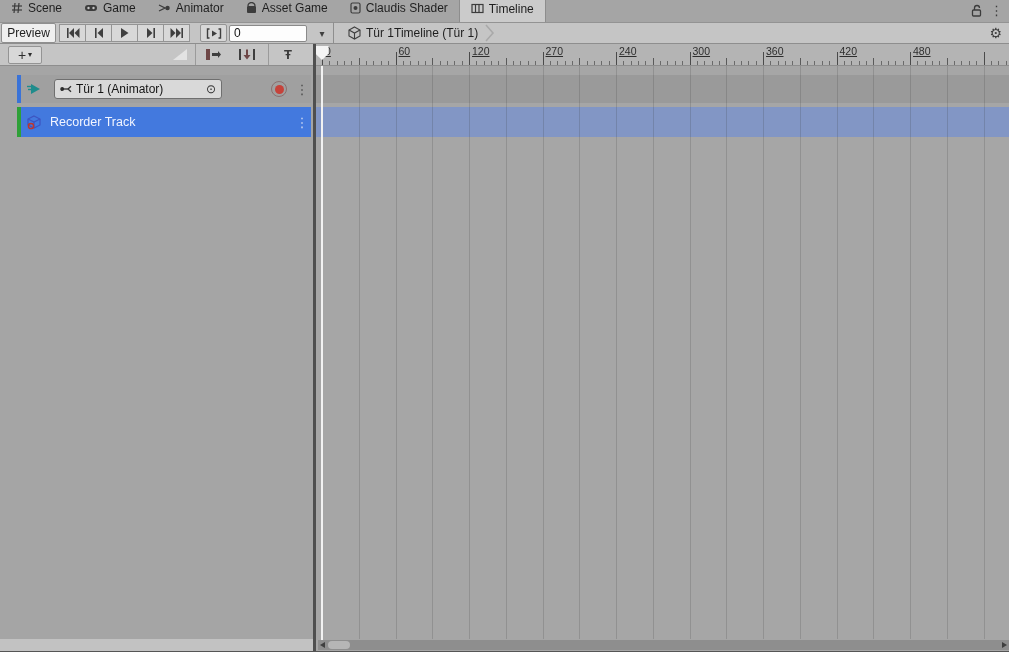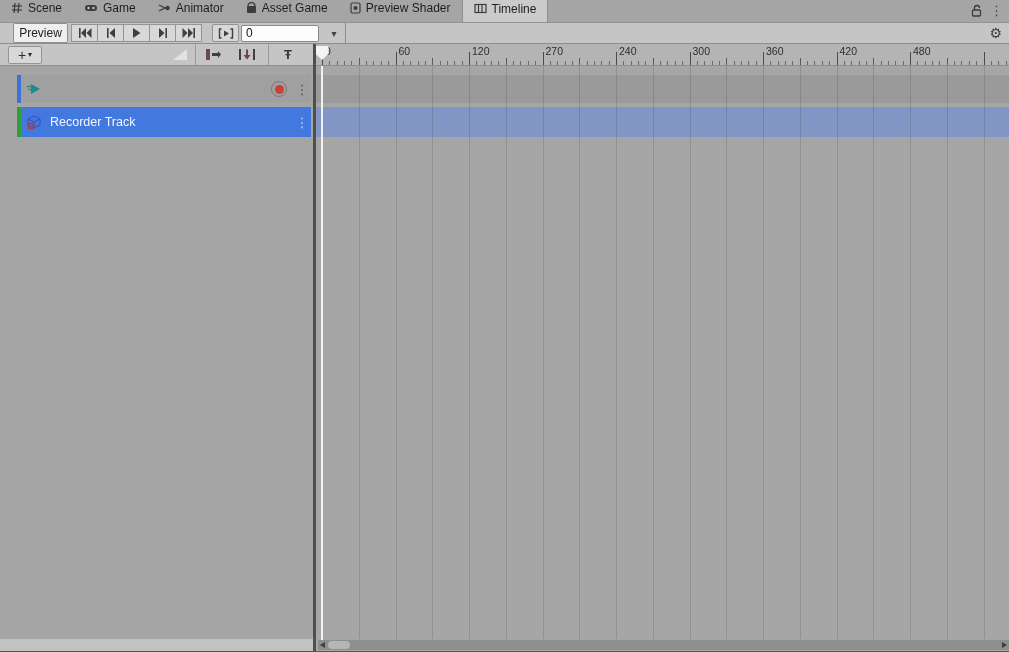--- a/index.html
+++ b/index.html
@@ -8,21 +8,21 @@
   #app { position:relative; width:1009px; height:652px; background:#A5A5A5; border-bottom:1px solid #555; }
 
   
   .tabbar { position:absolute; left:0; top:0; right:0; height:22px; background:#A5A5A5; display:flex; align-items:flex-end; }
   .tab { height:29px; display:flex; align-items:center; gap:5px; padding:0 11px; color:#1e1e1e; white-space:nowrap; }
   .tab .ticon { display:flex; align-items:center; }
   .tab.active { background:#CBCBCB; border-top:2px solid #4A82E0; border-left:1px solid #8d8d8d; border-right:1px solid #8d8d8d; border-radius:2px 2px 0 0; }
   .winctl { margin-left:auto; display:flex; align-items:center; gap:8px; padding:0 6px 4px 0; }
 
   
-  .toolbar { position:absolute; left:0; top:22px; right:0; height:22px; background:#C5C5C5; border-top:1px solid #939393; border-bottom:1px solid #8E8E8E; display:flex; align-items:center;padding-left:12px; }
+  .toolbar { position:absolute; left:0; top:22px; right:0; height:22px; background:#C5C5C5; border-top:1px solid #939393; border-bottom:1px solid #8E8E8E; display:flex; align-items:center; }
   .btn { height:18px; background:#D8D8D8; border:1px solid #949494; display:flex; align-items:center; justify-content:center; border-radius:2px; }
   .preview-btn { width:55px; height:20px; background:#EFEFEF; border:1px solid #8f8f8f; border-radius:2px; display:flex; align-items:center; justify-content:center; margin-left:1px; }
   .transport { display:flex; margin-left:4px; }
   .transport .btn { width:27px; margin-left:-1px; border-radius:0; }
   .playrange { width:27px; margin-left:10px; }
   .frame-field { width:78px; height:17px; margin-left:2px; background:#FDFDFD; border:1px solid #8A8A8A; border-radius:2px; display:flex; align-items:center; padding-left:4px; color:#111; }
   .tb-divider { width:1px; height:22px; background:#8E8E8E; margin-left:8px; }
   .dd-arrow { margin-left:6px; color:#3f3f3f; font-size:10px; width:18px; text-align:center; }
   .breadcrumb { display:flex; align-items:center; gap:5px; margin-left:14px; color:#1e1e1e; }
   .crumb-chev { margin-left:2px; }
@@ -37,21 +37,21 @@
   .curves-tri { margin-left:131px; width:0; height:0; border-left:14px solid transparent; border-bottom:11px solid #E3E3E3; }
   .tt-div { width:1px; height:21px; background:#9b9b9b; }
   .tt-icon { width:30px; display:flex; align-items:center; justify-content:center; }
   .pin { font-size:13px; font-weight:bold; color:#3a3a3a; }
 
   .ruler { position:absolute; left:316px; top:0; right:0; height:21px; background:#B4B4B4; overflow:hidden; }
   .tick { position:absolute; bottom:0; width:1px; background:#4a4a4a; }
   .tick.minor { height:4px; background:#6a6a6a; }
   .tick.medium { height:7px; background:#5a5a5a; }
   .tick.major { height:13px; }
-  .tick-label { position:absolute; top:1px; font-size:10.5px; color:#2e2e2e; }
+  .tick-label { position:absolute; top:1px; font-size:10.5px; color:#2e2e2e;text-decoration:underline; }
 
   
   .main { position:absolute; left:0; top:66px; right:0; bottom:0; }
   .left-panel { position:absolute; left:0; top:0; bottom:0; width:313px; background:#A5A5A5; }
   .panel-bottom-strip { position:absolute; left:0; bottom:0; width:313px; height:12px; background:#C2C2C2; }
   .separator { position:absolute; left:313px; top:44px; bottom:0; width:3px; background:#4F4F4F; z-index:6; }
 
   .track-header { position:absolute; left:17px; right:2px; display:flex; align-items:center; }
   .track-header.row1 { top:9px; height:28px; background:#A0A0A0; }
   .track-header.row2 { top:41px; height:30px; }
@@ -130,21 +130,21 @@
       </span>
       <span>Asset Game</span>
     </div>
     <div class="tab">
       <span class="ticon">
         <svg width="11" height="12" viewBox="0 0 11 12">
             <rect x="1" y="1" width="9" height="10" rx="1.5" fill="none" stroke="#3c3c3c" stroke-width="1.2"></rect>
             <circle cx="5.5" cy="6" r="2" fill="#3c3c3c"></circle>
           </svg>
       </span>
-      <span>Preview Shader</span>
+      <span>Claudis Shader</span>
     </div>
     <div class="tab active">
       <span class="ticon">
         <svg width="13" height="11" viewBox="0 0 13 11">
             <rect x="1" y="1.5" width="11" height="8" fill="none" stroke="#3c3c3c" stroke-width="1.2"></rect>
             <line x1="4.5" y1="1.5" x2="4.5" y2="9.5" stroke="#3c3c3c" stroke-width="1.2"></line>
             <line x1="8" y1="1.5" x2="8" y2="9.5" stroke="#3c3c3c" stroke-width="1.2"></line>
           </svg>
       </span>
       <span>Timeline</span>
@@ -202,20 +202,37 @@
           <path d="M3.5 1 H1.5 V10 H3.5" fill="none" stroke="#3f3f3f" stroke-width="1.4"></path>
           <path d="M12.5 1 H14.5 V10 H12.5" fill="none" stroke="#3f3f3f" stroke-width="1.4"></path>
           <polygon points="6,2.5 11,5.5 6,8.5" fill="#3f3f3f"></polygon>
         </svg>
     </div>
     <div class="frame-field">
       <span>0</span>
     </div>
     <div class="dd-arrow">▾</div>
     <div class="tb-divider" style="margin-left:2px;"></div>
+    <div class="breadcrumb">
+      <span>
+        <svg width="13" height="14" viewBox="0 0 13 14">
+            <g fill="none" stroke="#3f3f3f" stroke-width="1.1">
+              <polygon points="6.5,1 12,4 12,10 6.5,13 1,10 1,4"></polygon>
+              <polyline points="1,4 6.5,7 12,4"></polyline>
+              <line x1="6.5" y1="7" x2="6.5" y2="13"></line>
+            </g>
+          </svg>
+      </span>
+      <span>Tür 1Timeline (Tür 1)</span>
+      <span class="crumb-chev">
+        <svg width="10" height="18" viewBox="0 0 10 18">
+            <polyline points="1,1 8,9 1,17" fill="none" stroke="#A9A9A9" stroke-width="1.6"></polyline>
+          </svg>
+      </span>
+    </div>
     <div class="gear">⚙</div>
   </div>
 
   <div class="trackbar">
     <div class="trackbar-left">
       <div class="btn add-btn">
         <span class="add-plus">+</span>
         <span class="add-caret">▾</span>
       </div>
       <div class="curves-tri"></div>
@@ -355,20 +372,33 @@
         <div class="stripe" style="background:#3A73D8;"></div>
         <span class="thicon">
           <svg width="15" height="12" viewBox="0 0 15 12">
               <g>
                 <line x1="1" y1="3.5" x2="5" y2="3.5" stroke="#1F8C8C" stroke-width="1.4"></line>
                 <line x1="2" y1="6.5" x2="5" y2="6.5" stroke="#1F8C8C" stroke-width="1.4"></line>
                 <polygon points="5,1 14,6 5,11" fill="#1F8C8C"></polygon>
               </g>
             </svg>
         </span>
+        <div class="obj-field">
+          <span>
+            <svg width="12" height="10" viewBox="0 0 12 10">
+                <g stroke="#2c2c2c" stroke-width="1.3" fill="none">
+                  <circle cx="2.2" cy="5" r="1.3" fill="#2c2c2c"></circle>
+                  <path d="M3.5 5 H8"></path>
+                  <path d="M8 5 L11 2.2 M8 5 L11 7.8"></path>
+                </g>
+              </svg>
+          </span>
+          <span>Tür 1 (Animator)</span>
+          <span class="obj-picker">⊙</span>
+        </div>
         <div class="rec-btn">
           <div class="rec-dot"></div>
         </div>
         <div class="kebab">⋮</div>
       </div>
 
       <div class="track-header row2" style="background:#4379DE;">
         <div class="stripe" style="background:#2FA038;"></div>
         <span class="thicon">
           <svg width="16" height="15" viewBox="0 0 16 15">

